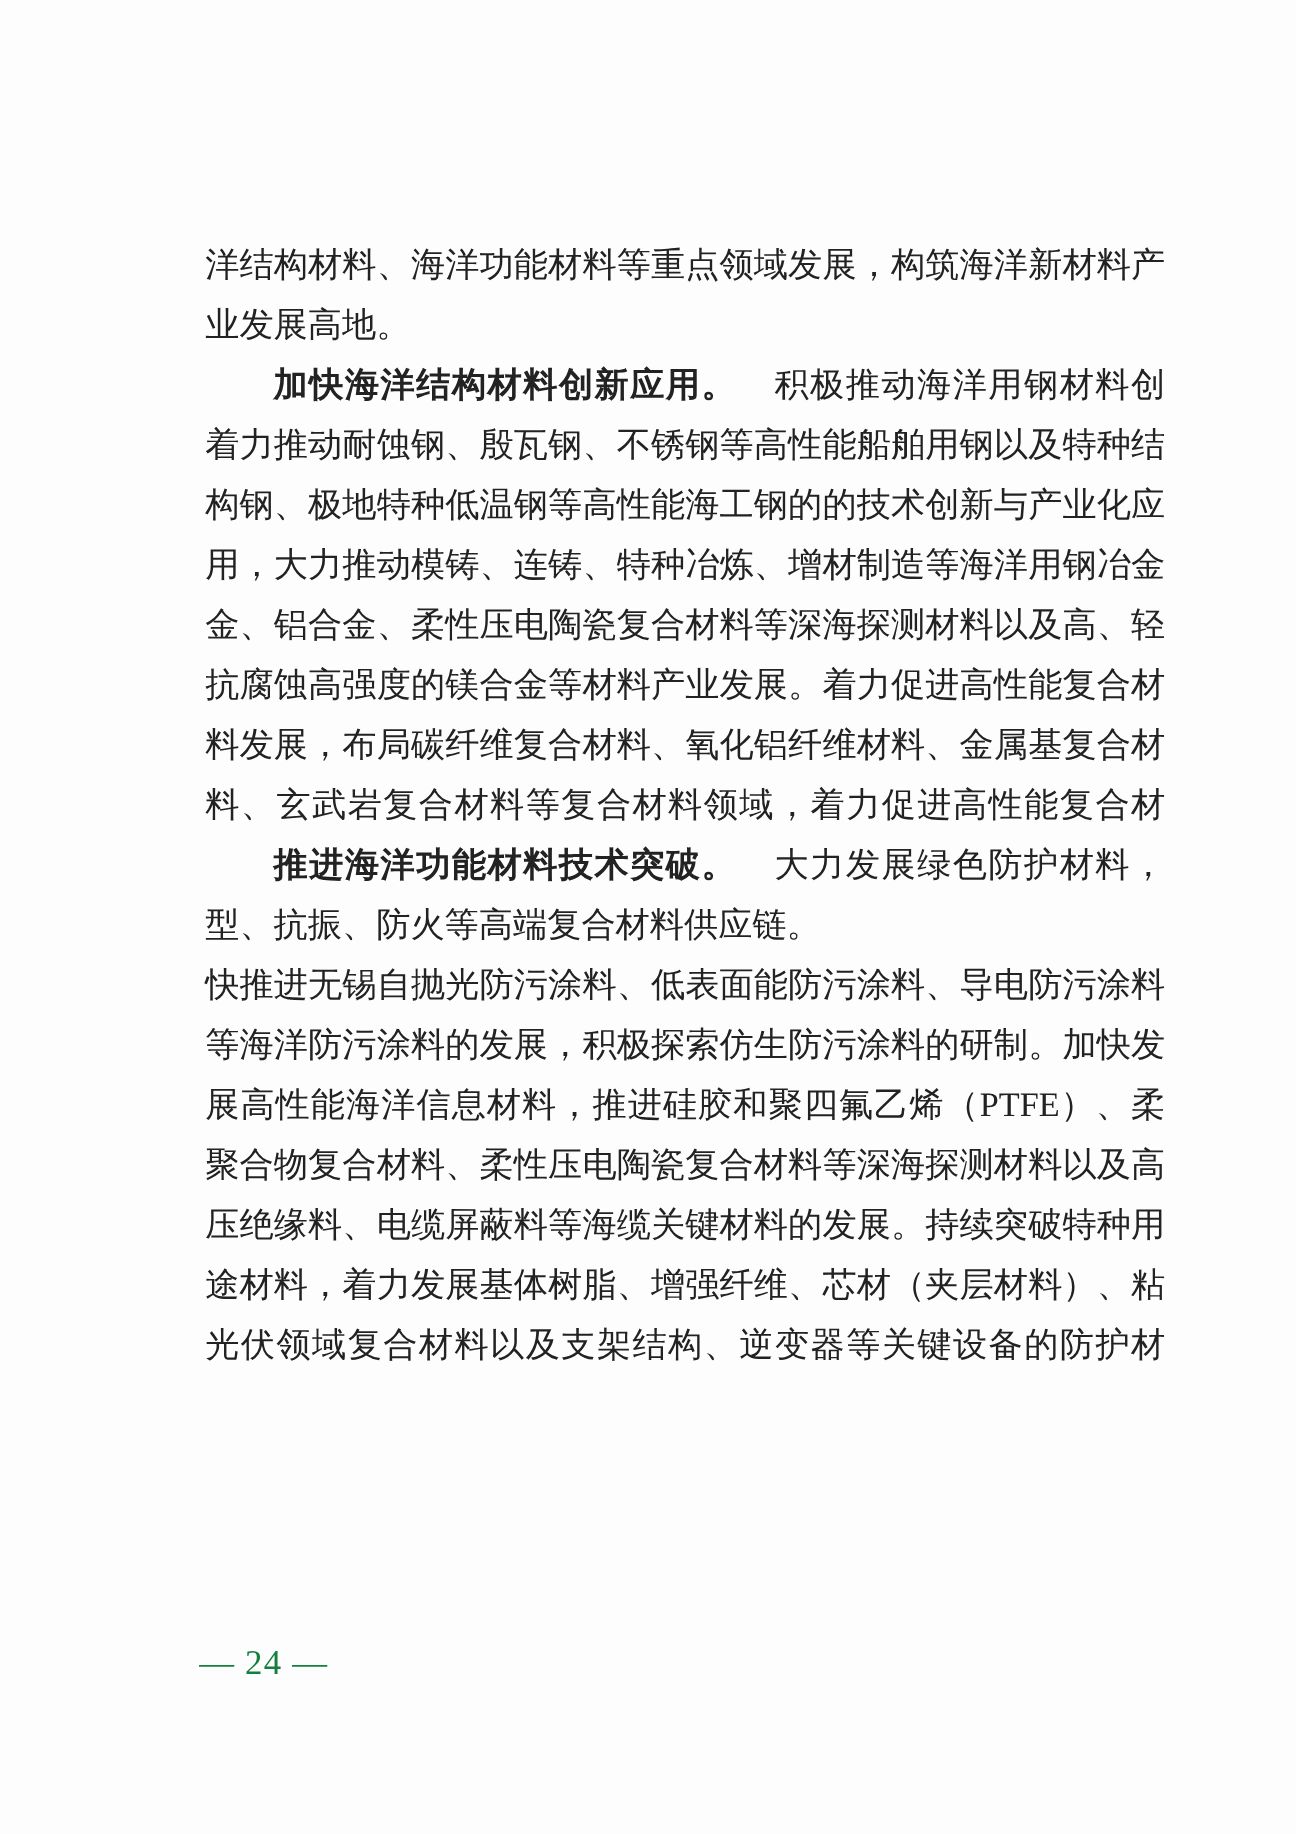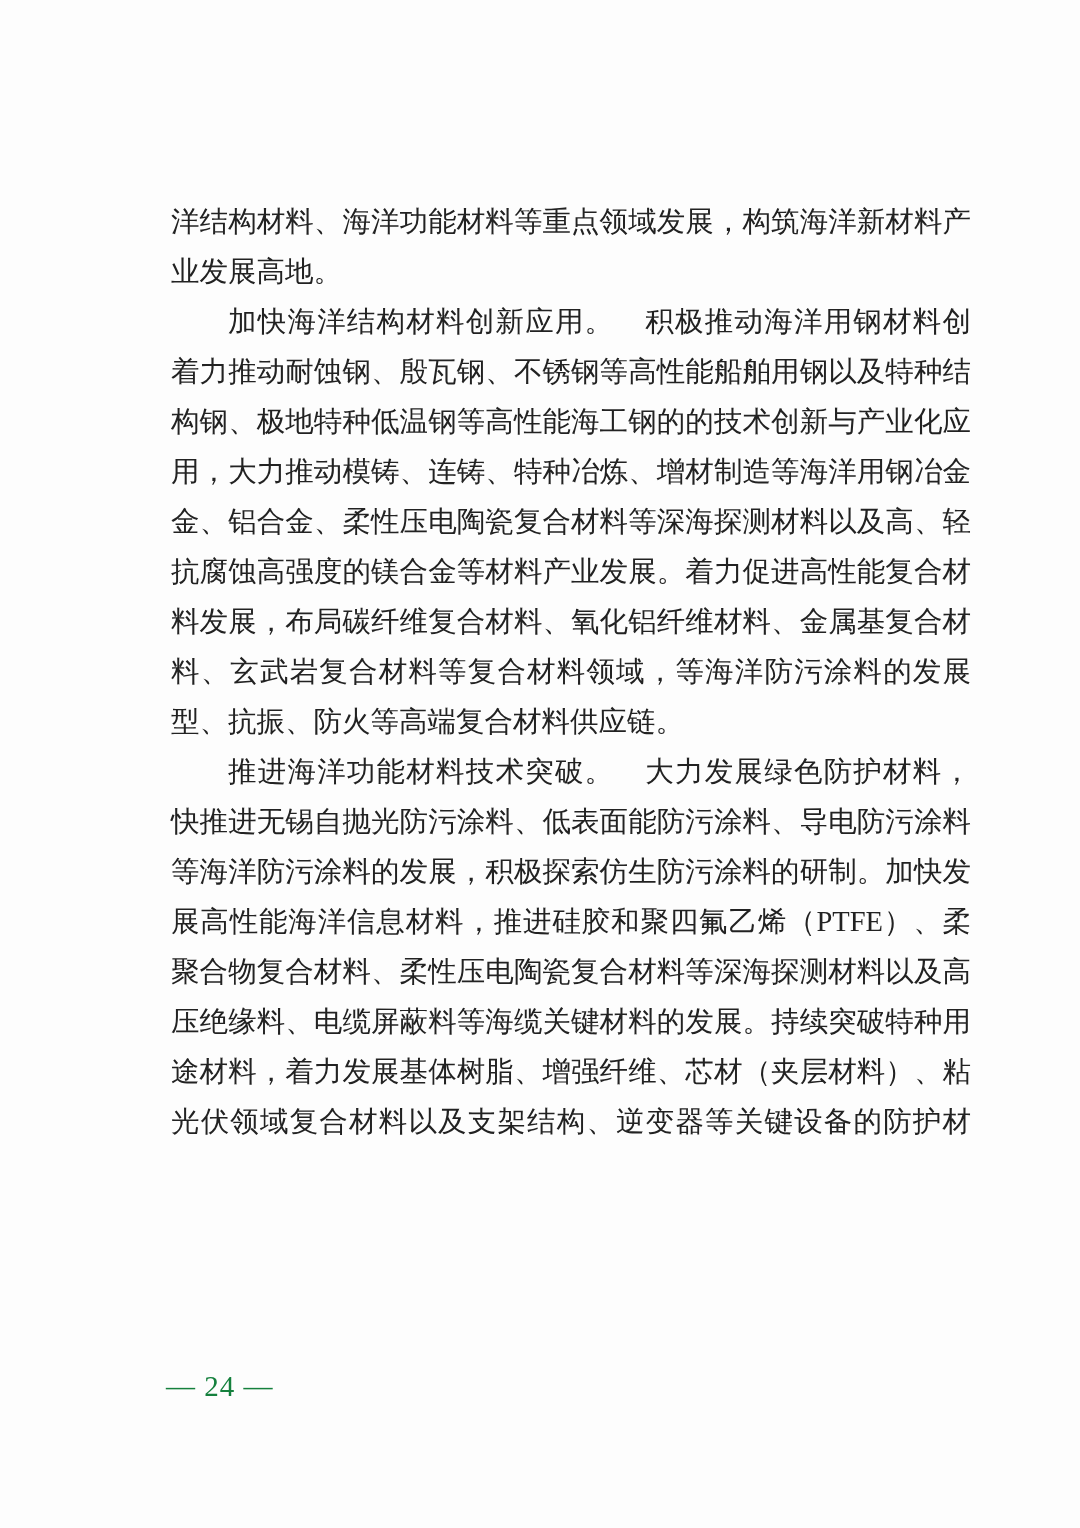--- a/index.html
+++ b/index.html
@@ -40,21 +40,21 @@
     -moz-text-align-last: left;
   }
   .line.indent {
     text-indent: 57px;
   }
   .seg {
     font-weight: normal;
     margin-left: 31px;
   }
   .seg.bold {
-    font-weight: normal;
+    font-weight: bold;
   }
   .footer {
     position: absolute;
     left: 166px;
     top: 1368px;
     font-size: 29px;
     line-height: 36px;
     letter-spacing: 1px;
     color: #15803d;
   }
@@ -66,23 +66,23 @@
   <div class="content">
       <div class="line"><span class="seg">洋结构材料、海洋功能材料等重点领域发展，构筑海洋新材料产</span></div>
       <div class="line nofill"><span class="seg">业发展高地。</span></div>
       <div class="line indent"><span class="seg bold">加快海洋结构材料创新应用。</span><span class="seg">积极推动海洋用钢材料创新，</span></div>
       <div class="line"><span class="seg">着力推动耐蚀钢、殷瓦钢、不锈钢等高性能船舶用钢以及特种结</span></div>
       <div class="line"><span class="seg">构钢、极地特种低温钢等高性能海工钢的的技术创新与产业化应</span></div>
       <div class="line"><span class="seg">用，大力推动模铸、连铸、特种冶炼、增材制造等海洋用钢冶金</span></div>
       <div class="line"><span class="seg">金、铝合金、柔性压电陶瓷复合材料等深海探测材料以及高、轻质</span></div>
       <div class="line"><span class="seg">抗腐蚀高强度的镁合金等材料产业发展。着力促进高性能复合材</span></div>
       <div class="line"><span class="seg">料发展，布局碳纤维复合材料、氧化铝纤维材料、金属基复合材</span></div>
-      <div class="line"><span class="seg">料、玄武岩复合材料等复合材料领域，等海洋防污涂料的发展</span></div>
+      <div class="line"><span class="seg">料、玄武岩复合材料等复合材料领域，着力促进高性能复合材</span></div>
+      <div class="line indent"><span class="seg bold">推进海洋功能材料技术突破。</span><span class="seg">大力发展绿色防护材料，推动</span></div>
       <div class="line nofill"><span class="seg">型、抗振、防火等高端复合材料供应链。</span></div>
-      <div class="line indent"><span class="seg bold">推进海洋功能材料技术突破。</span><span class="seg">大力发展绿色防护材料，推动</span></div>
       <div class="line"><span class="seg">快推进无锡自抛光防污涂料、低表面能防污涂料、导电防污涂料</span></div>
       <div class="line"><span class="seg">等海洋防污涂料的发展，积极探索仿生防污涂料的研制。加快发</span></div>
       <div class="line"><span class="seg">展高性能海洋信息材料，推进硅胶和聚四氟乙烯（PTFE）、柔性</span></div>
       <div class="line"><span class="seg">聚合物复合材料、柔性压电陶瓷复合材料等深海探测材料以及高</span></div>
       <div class="line"><span class="seg">压绝缘料、电缆屏蔽料等海缆关键材料的发展。持续突破特种用</span></div>
       <div class="line"><span class="seg">途材料，着力发展基体树脂、增强纤维、芯材（夹层材料）、粘</span></div>
       <div class="line"><span class="seg">光伏领域复合材料以及支架结构、逆变器等关键设备的防护材料，</span></div>
     </div>
   <div class="footer">— 24 —</div>
 </div>

